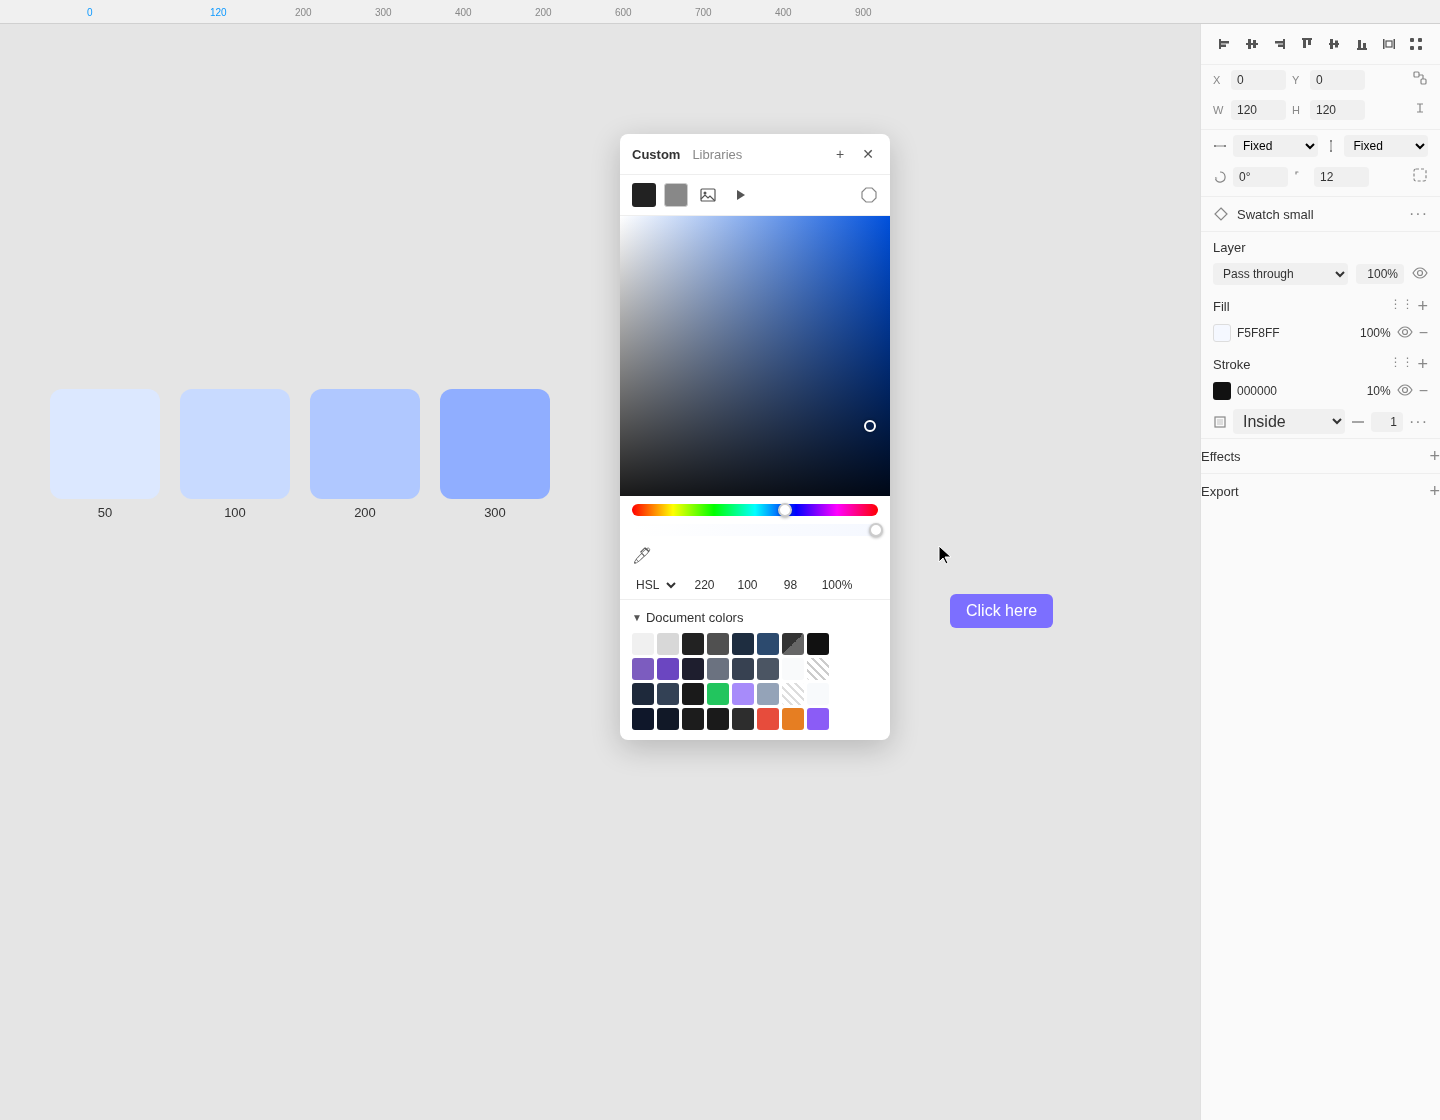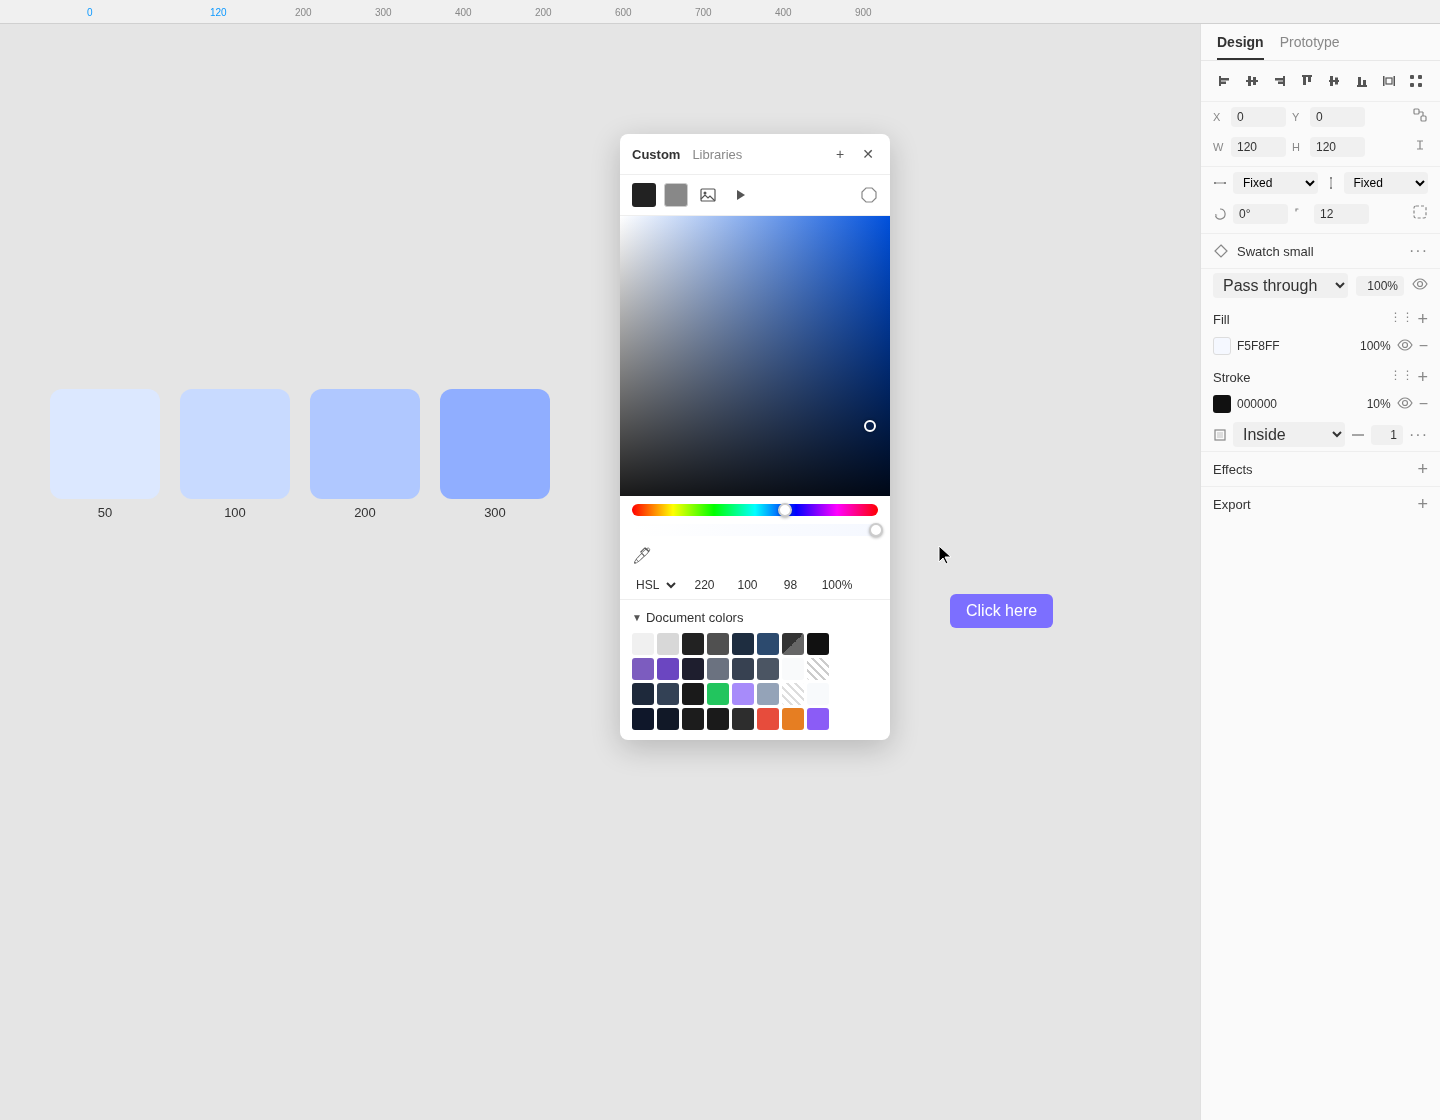--- a/index.html
+++ b/index.html
@@ -396,21 +396,21 @@
     }
 
     
     .layer-row {
       display: flex;
       align-items: center;
       padding: 4px 12px;
       gap: 8px;
     }
     .blend-select {
-      font-size: 16px;
+      font-size: 12px;
       color: #333;
       background: #f0f0f0;
       border: none;
       border-radius: 4px;
       padding: 3px 6px;
       flex: 1;
       cursor: pointer;
     }
     .opacity-input {
       font-size: 12px;
@@ -497,21 +497,21 @@
       border-radius: 4px;
       padding: 3px 6px;
       width: 32px;
       text-align: right;
     }
 
     
     .effects-export-row {
       display: flex;
       align-items: center;
-      padding: 8px 12px;
+      padding: 8px 0;
       gap: 8px;
       border-top: 1px solid #eee;
     }
     .effects-title {
       font-size: 13px;
       color: #333;
       font-weight: 500;
       flex: 1;
     }
 
@@ -712,24 +712,20 @@
     <div class="cursor-arrow" style="top:520px; left:935px;">
       <svg class="cursor-svg" viewBox="0 0 24 24" fill="black" xmlns="http://www.w3.org/2000/svg">
         <path d="M4 2L4 18L8 14L11 20L13 19L10 13L16 13L4 2Z" fill="black" stroke="white" stroke-width="1"></path>
       </svg>
     </div>
 
   </div>
 
   <div class="right-panel">
 
-    <div class="panel-tabs">
-      <span class="panel-tab active">Design</span>
-      <span class="panel-tab">Prototype</span>
-    </div>
 
     <div class="align-toolbar">
       <div class="align-btn">
         <svg width="14" height="14" viewBox="0 0 14 14">
             <rect x="1" y="2" width="2" height="10" fill="#555"></rect>
             <rect x="3" y="4" width="8" height="2.5" fill="#555"></rect>
             <rect x="3" y="7.5" width="5" height="2.5" fill="#555"></rect>
           </svg>
       </div>
       <div class="align-btn">
@@ -855,20 +851,23 @@
     </div>
 
     <div class="component-row">
       <svg width="16" height="16" viewBox="0 0 16 16">
         <path d="M8 2 L14 8 L8 14 L2 8 Z" stroke="#888" stroke-width="1.2" fill="none"></path>
       </svg>
       <span class="component-name">Swatch small</span>
       <span class="component-more">···</span>
     </div>
 
+    <div class="section-header">
+      <span class="section-title">Layer</span>
+    </div>
     <div class="layer-row">
       <select class="blend-select">
         <option>Pass through</option>
         <option>Normal</option>
         <option>Multiply</option>
         <option>Screen</option>
       </select>
       <input class="opacity-input" type="text" value="100%" style="">
       <span class="visibility-btn">
         <svg width="16" height="12" viewBox="0 0 16 12">

